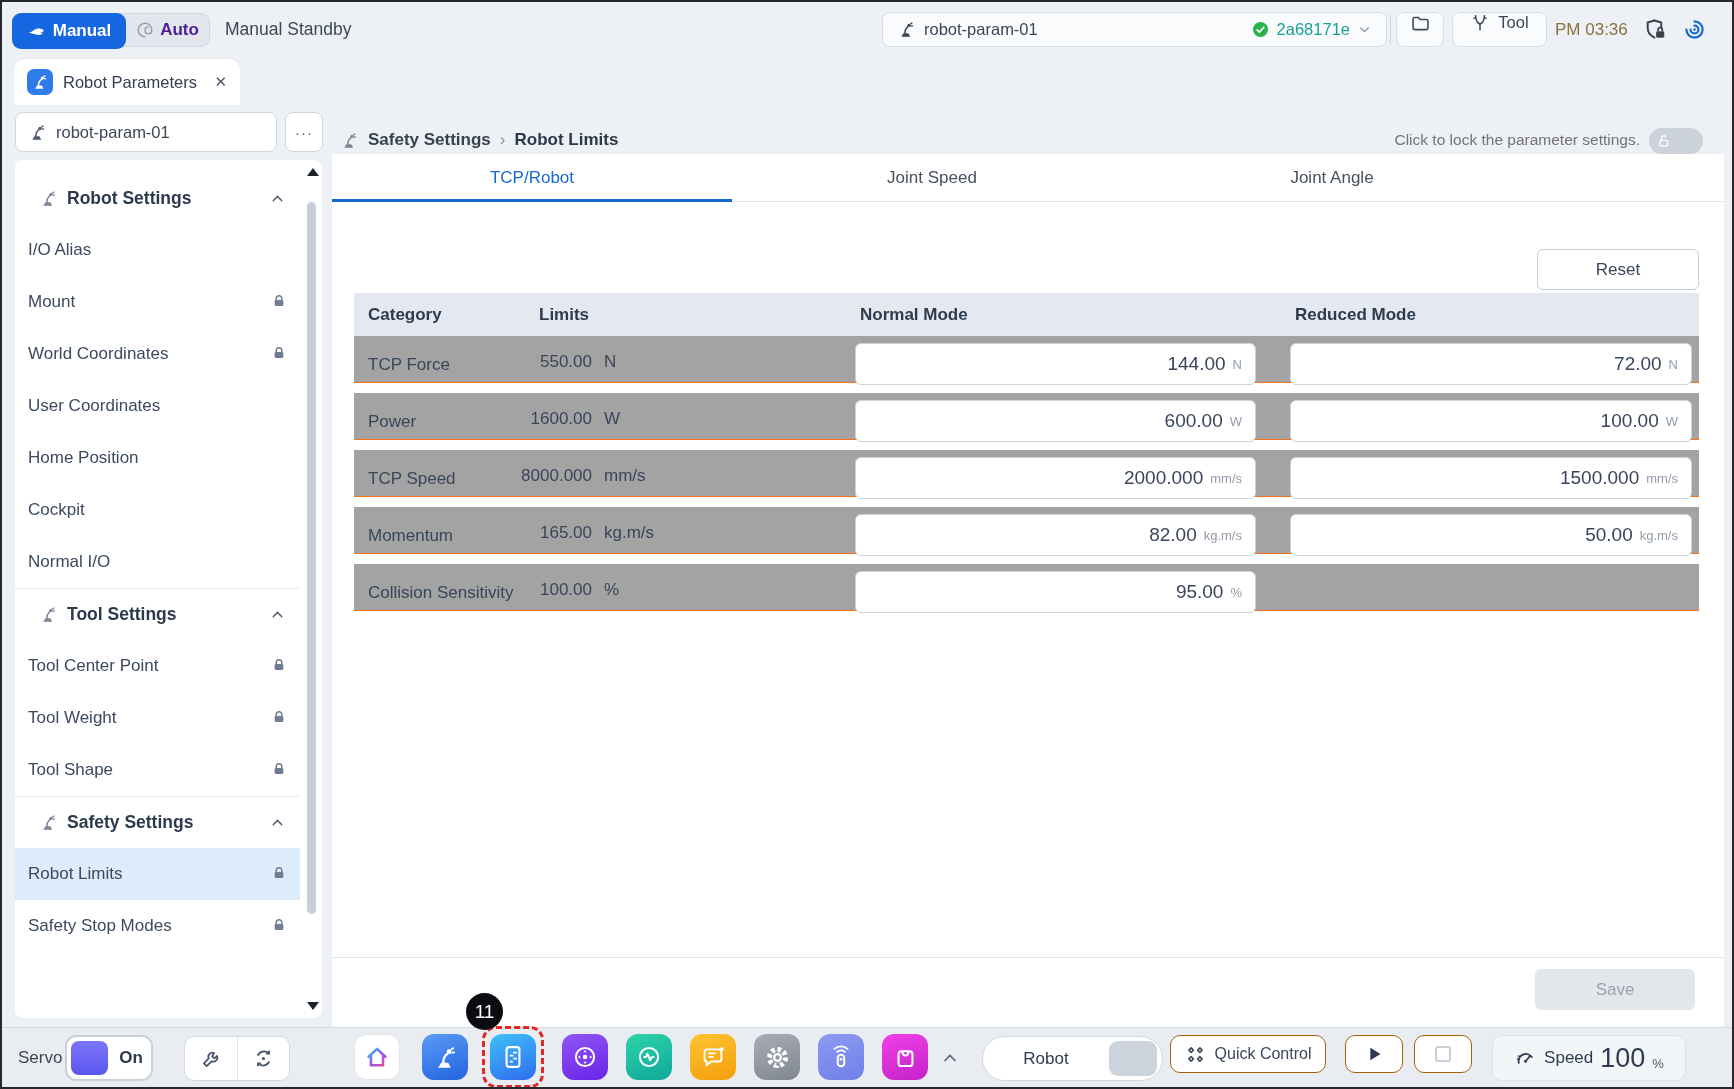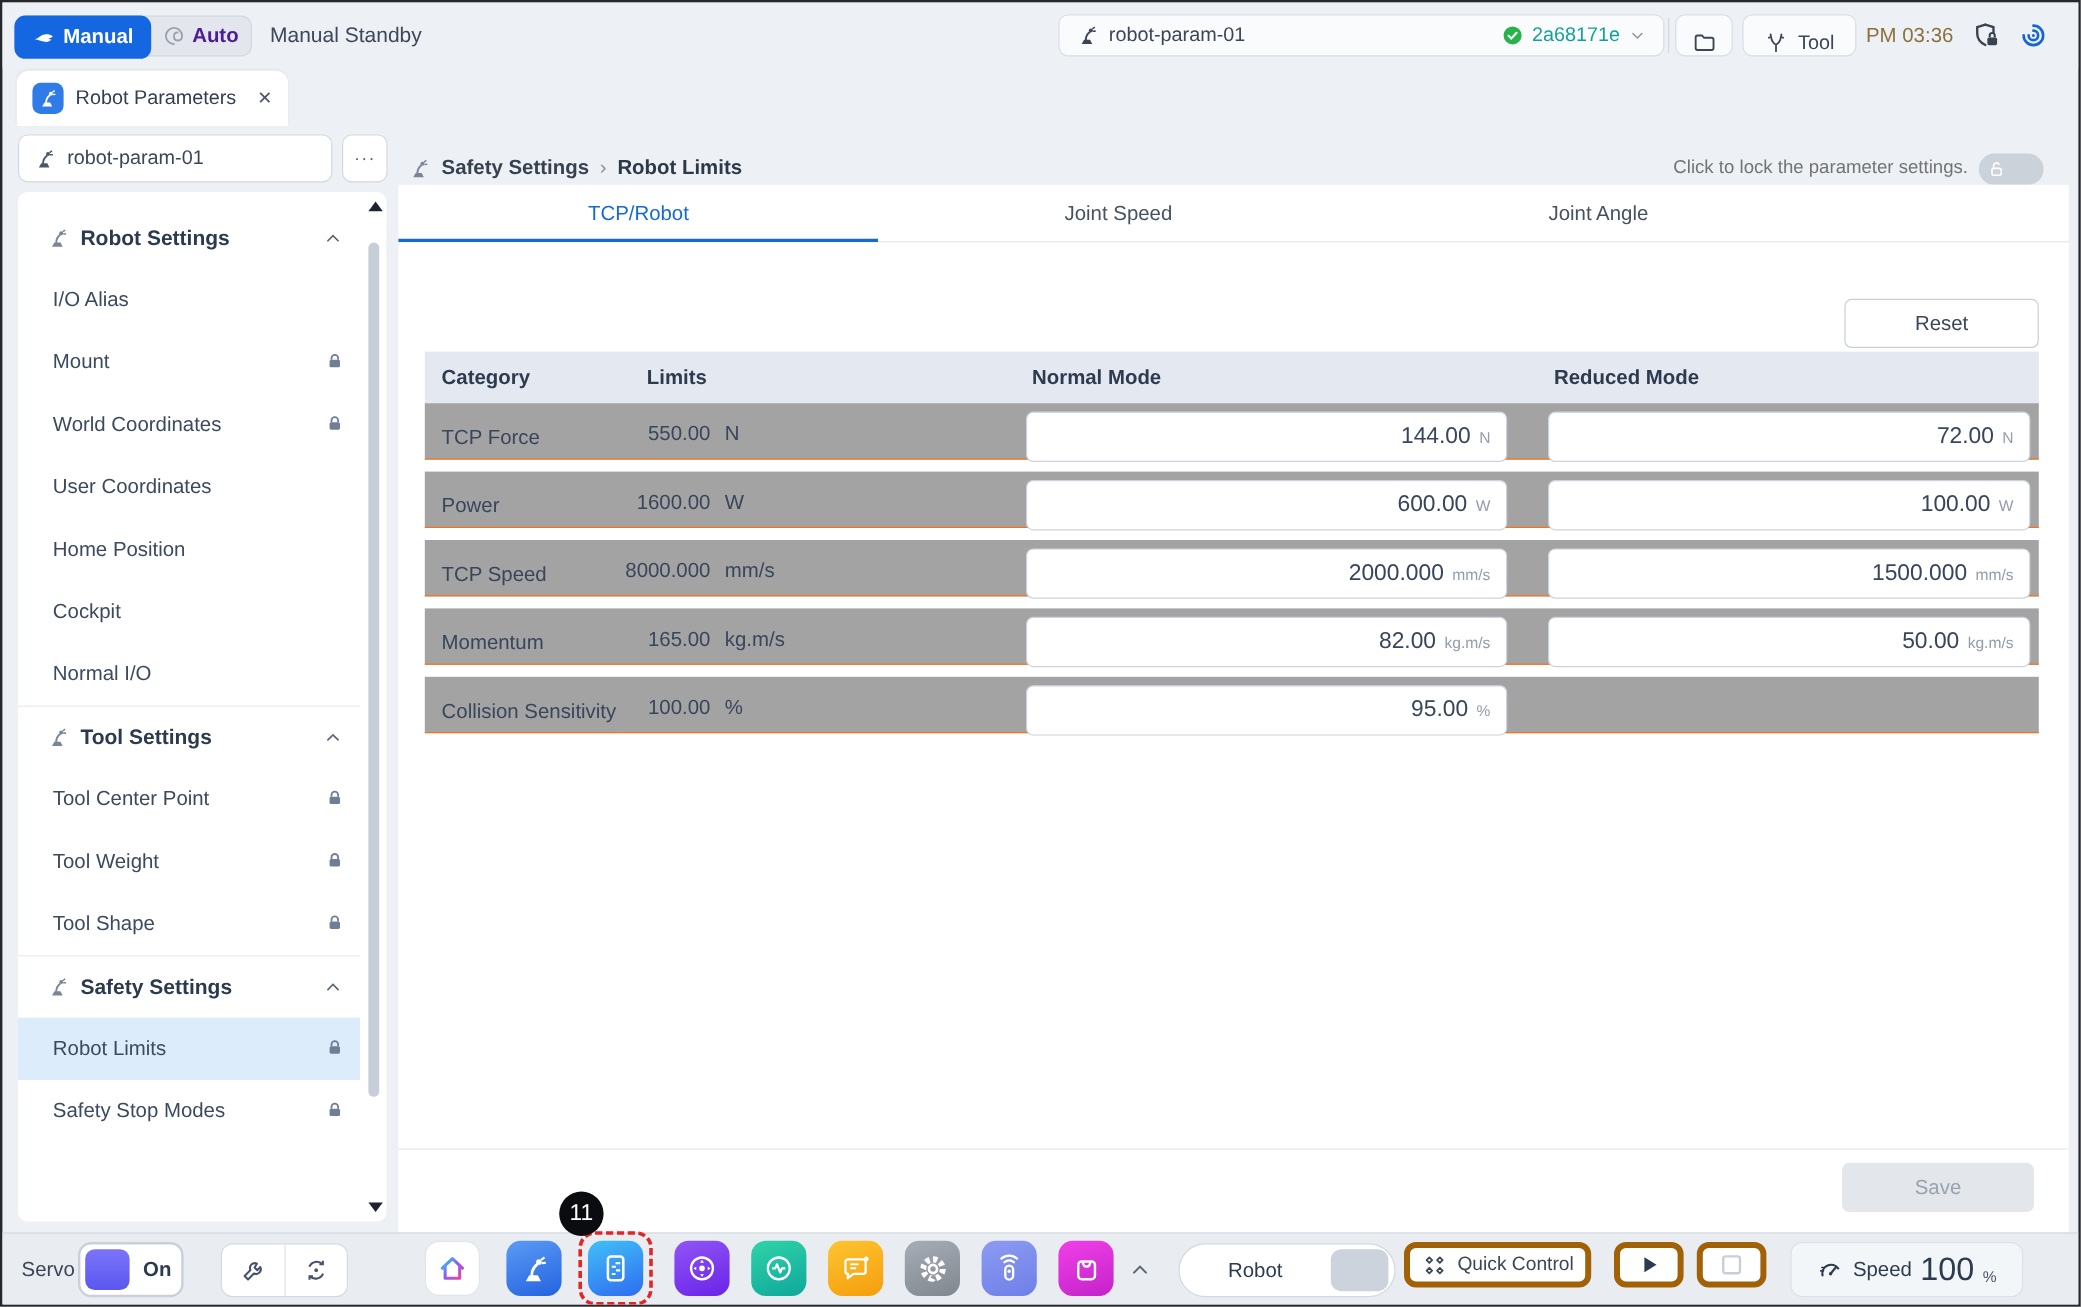--- a/index.html
+++ b/index.html
@@ -10,42 +10,42 @@
 .topbar{position:absolute;left:0;top:0;width:100%;height:55px;background:#edf0f4}
 .mode-toggle{position:absolute;left:10px;top:11px;width:198px;height:34px;background:#e3e7ed;border:1px solid #d2d8e0;border-radius:9px}
 .mode-manual{position:absolute;left:-1px;top:-1px;width:114px;height:36px;background:#1467e0;border-radius:9px;color:#fff;font-weight:bold;font-size:17px;display:flex;align-items:center;justify-content:center;gap:7px}
 .mode-auto{position:absolute;left:113px;top:0;right:0;height:32px;color:#4c1d95;font-weight:bold;font-size:17px;display:flex;align-items:center;justify-content:center;gap:6px}
 .status-text{position:absolute;left:223px;top:0;height:55px;display:flex;align-items:center;font-size:17.5px;color:#3d4858}
 .prog-pill{position:absolute;left:880px;top:10px;width:505px;height:35px;background:#fafbfc;border:1px solid #d8dde4;border-radius:8px;display:flex;align-items:center;padding:0 14px;gap:8px}
 .prog-name{font-size:16.5px;color:#3c4656}
 .prog-right{margin-left:auto;display:flex;align-items:center;gap:7px}
 .hash-text{font-size:16.5px;color:#15a098}
 .tb-divider{position:absolute;left:1388px;top:13px;width:1px;height:29px;background:#d3d8e0}
-.tb-btn{position:absolute;top:10px;height:35px;background:#fafbfc;border:1px solid #d8dde4;border-radius:8px;display:flex;align-items:flex-end;justify-content:center;gap:8px;color:#3c4656;font-size:16.5px}
+.tb-btn{position:absolute;top:10px;height:35px;background:#fafbfc;border:1px solid #d8dde4;border-radius:8px;display:flex;align-items:flex-start;justify-content:center;gap:8px;color:#3c4656;font-size:16.5px}
 .time-text{position:absolute;left:1553px;top:0;height:55px;display:flex;align-items:center;font-size:17px;color:#8b713c}
 .tb-icon{position:absolute;top:15px;cursor:pointer}
 
 .doctab{position:absolute;left:12px;top:57px;width:226px;height:46px;background:#fff;border-radius:10px 10px 0 0;display:flex;align-items:center;padding:12px 13px;gap:10px;box-shadow:0 -1px 2px rgba(40,50,70,.05)}
 .doctab-ic{width:26px;height:26px;border-radius:7px;background:#2f7ce9;display:flex;align-items:center;justify-content:center}
 .doctab-title{font-size:16.5px;color:#333e4f}
 .doctab-close{margin-left:auto;color:#4d5765;font-size:15px;cursor:pointer}
 
 .side-name{position:absolute;left:13px;top:110px;width:262px;height:40px;background:#fff;border:1px solid #d2d8e1;border-radius:8px;display:flex;align-items:center;padding:0 12px;gap:9px;font-size:16.5px;color:#3b4757}
 .side-more{position:absolute;left:283px;top:110px;width:38px;height:40px;background:#fff;border:1px solid #d2d8e1;border-radius:8px;display:flex;align-items:center;justify-content:center;color:#55606e;font-size:15px;letter-spacing:1px}
 .side-panel{position:absolute;left:13px;top:158px;width:307px;height:858px;background:#fff;border-radius:8px;overflow:hidden}
 .side-scroll{position:absolute;right:0;top:0;width:22px;height:100%}
 .tri-up,.tri-down{position:absolute;left:7px;width:0;height:0;border-left:6px solid transparent;border-right:6px solid transparent}
 .tri-up{top:8px;border-bottom:8px solid #1d232c}
 .tri-down{bottom:8px;border-top:8px solid #1d232c}
 .sthumb{position:absolute;right:6px;top:42px;width:9px;height:712px;background:#c7ced8;border-radius:5px}
 .side-list{position:absolute;left:0;top:12px;width:285px}
 .shead{height:52px;display:flex;align-items:center;padding:0 14px 0 24px;gap:9px;font-size:17.5px;font-weight:bold;color:#2c3a4e}
 .shead+ .shead, .sitem + .shead{border-top:1px solid #e8ebf0}
 .shead .chev{margin-left:auto}
-.sitem{position:relative;height:52px;display:flex;align-items:center;padding-left:29px;font-size:17px;color:#3c4a5e;cursor:pointer}
+.sitem{position:relative;height:52px;display:flex;align-items:center;padding-left:13px;font-size:17px;color:#3c4a5e;cursor:pointer}
 .sitem.sel{background:#dcecfb}
 .sitem .lock{position:absolute;right:12px;top:16px}
 .sep{border-top:1px solid #e8ebf0}
 
 .bcrow{position:absolute;left:338px;top:120px;height:36px;display:flex;align-items:center;gap:9px}
 .bc-sec{font-size:17px;font-weight:bold;color:#36424f}
 .bc-arrow{color:#8a93a1;font-size:17px}
 .bc-page{font-size:17px;font-weight:bold;color:#2c3949}
 .lockhint{position:absolute;top:120px;left:1320px;width:318px;height:36px;display:flex;align-items:center;justify-content:flex-end;font-size:15.5px;color:#737373}
 .lock-toggle{position:absolute;left:1647px;top:126px;width:54px;height:26px;border-radius:13px;background:#ccd2da;cursor:pointer}
@@ -80,21 +80,21 @@
 .toolgrp{position:absolute;left:182px;top:8px;width:106px;height:45px;background:#fff;border:1px solid #d4dae2;border-radius:10px;display:flex}
 .toolgrp .cell{width:52px;display:flex;align-items:center;justify-content:center;cursor:pointer}
 .toolgrp .cell+.cell{border-left:1px solid #e0e4ea}
 .dock{position:absolute;top:6px;width:46px;height:46px;border-radius:12px;display:flex;align-items:center;justify-content:center;cursor:pointer}
 .dock-hl{position:absolute;left:480px;top:-2px;width:62px;height:62px;border:3px dashed #e22525;border-radius:14px;pointer-events:none}
 .badge{position:absolute;left:464px;top:-35px;width:37px;height:37px;border-radius:50%;background:#0b0c0f;color:#fff;font-size:19px;display:flex;align-items:center;justify-content:center;z-index:5}
 .dock-chev{position:absolute;left:938px;top:20px;cursor:pointer}
 .robot-pill{position:absolute;left:980px;top:8px;width:181px;height:45px;background:#fff;border:1px solid #d3d9e2;border-radius:23px;cursor:pointer}
 .robot-pill .lbl{position:absolute;left:0;top:0;width:126px;height:43px;display:flex;align-items:center;justify-content:center;font-size:17px;color:#2e3b4f}
 .robot-pill .knob{position:absolute;right:5px;top:4px;width:48px;height:35px;border-radius:9px;background:#cdd3dd}
-.bbtn{position:absolute;top:7px;height:38px;background:#fff;border:5px solid #a16207;border-radius:10px;display:flex;align-items:center;justify-content:center;gap:9px;color:#3b4756;font-size:16px;cursor:pointer}
+.bbtn{position:absolute;top:7px;height:38px;background:#fff;border:1px solid #a16207;border-radius:10px;display:flex;align-items:center;justify-content:center;gap:9px;color:#3b4756;font-size:16px;cursor:pointer}
 .stop-sq{width:16px;height:16px;border:2px solid #c8cfd9;border-radius:3px}
 .speed-box{position:absolute;left:1490px;top:7px;width:194px;height:46px;background:#f3f6f9;border:1px solid #dde2e9;border-radius:10px;display:flex;align-items:center;justify-content:center;gap:7px;cursor:pointer}
 .speed-lbl{font-size:17px;color:#2e3b4f}
 .speed-val{font-size:27px;color:#2e3b4f}
 .speed-unit{font-size:13px;color:#4a5564;align-self:flex-end;padding-bottom:9px}
 </style>
 </head>
 <body>
 
 <svg width="0" height="0" style="position:absolute">

